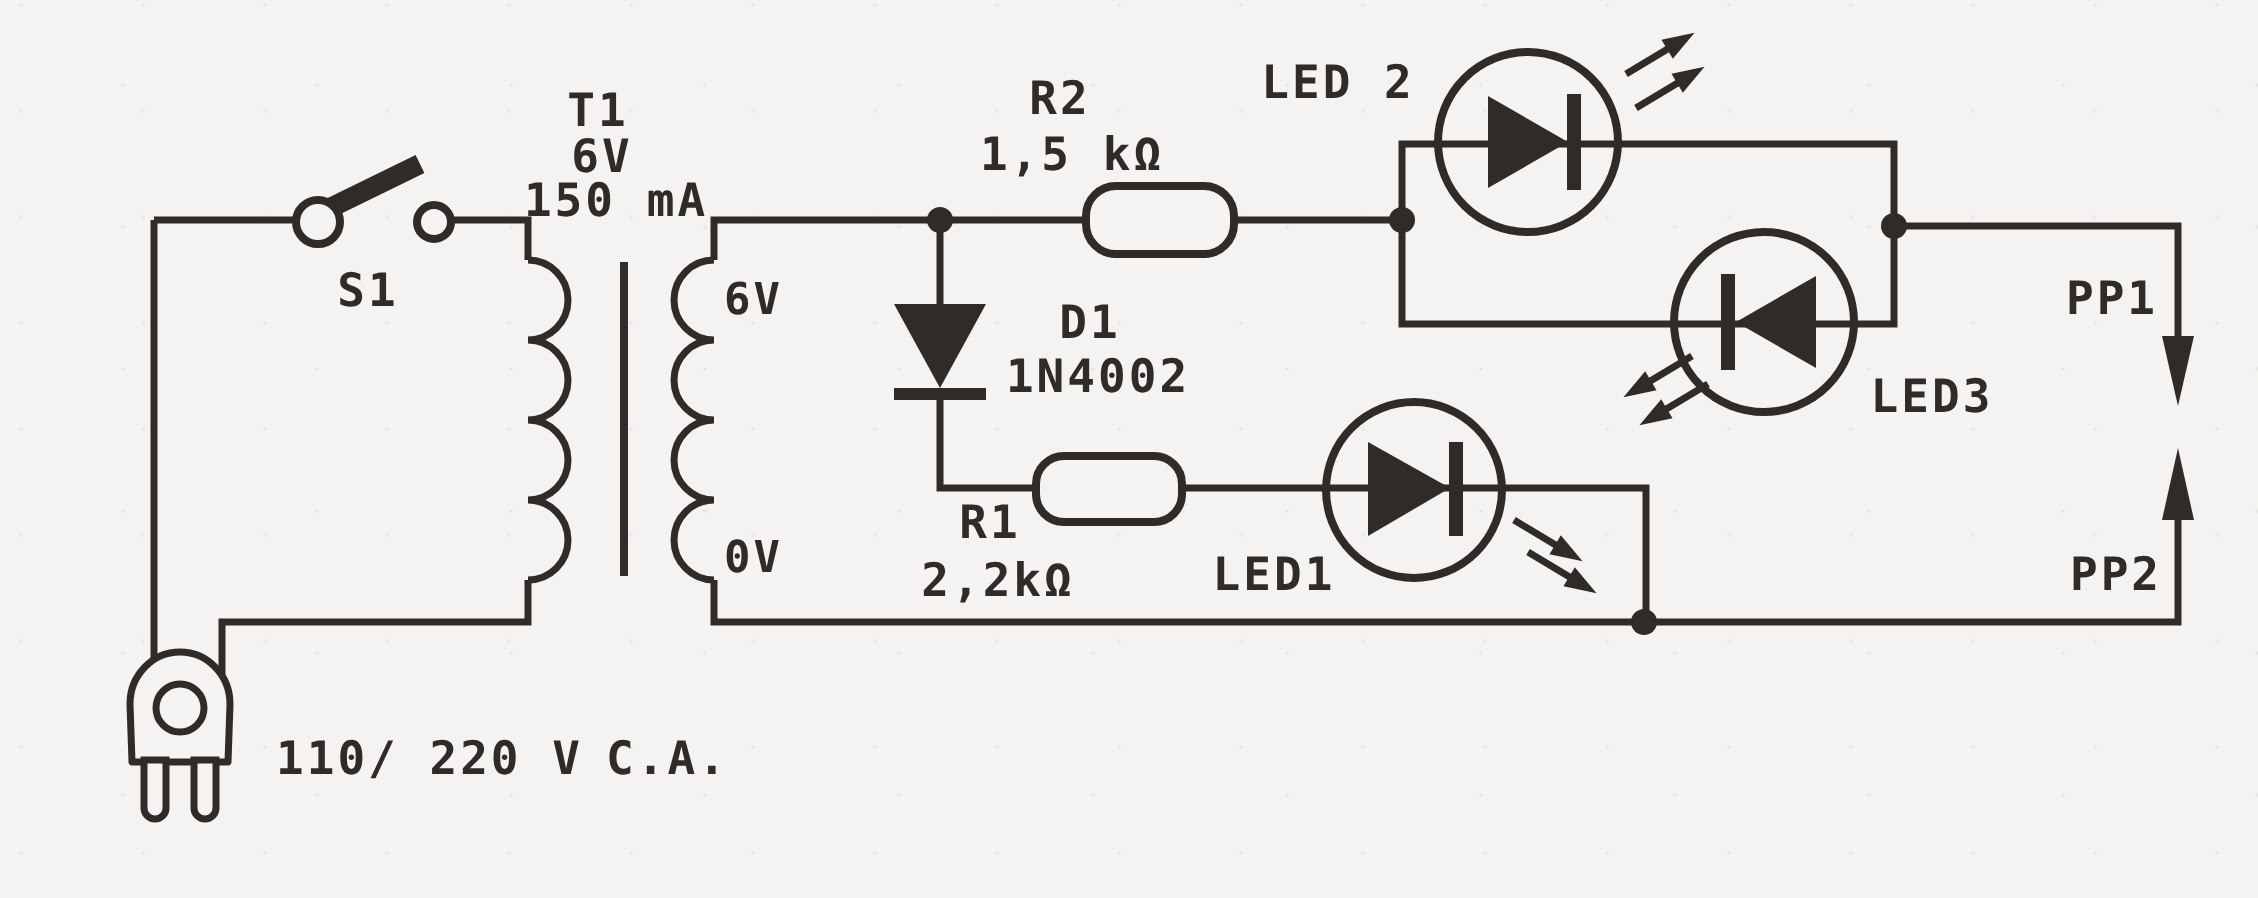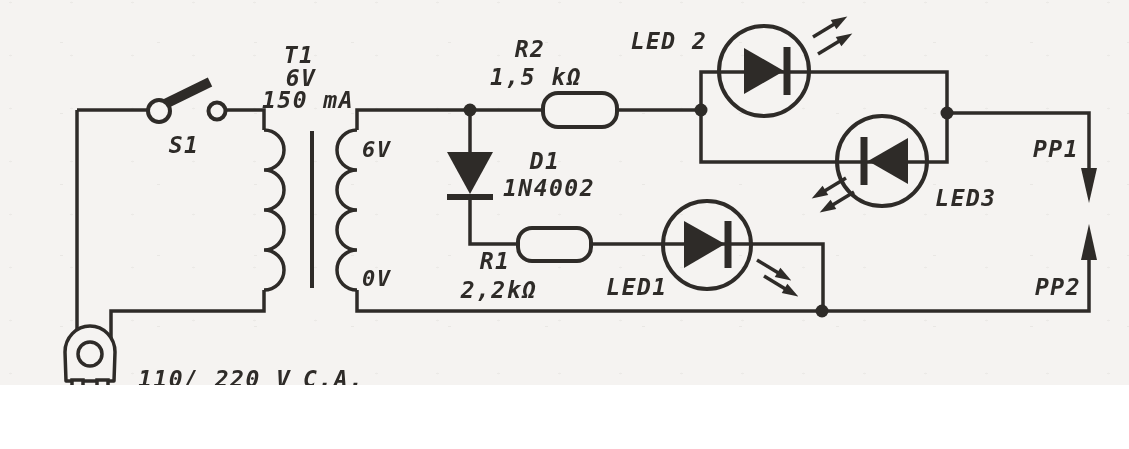--- a/index.html
+++ b/index.html
@@ -1,27 +1,26 @@
 <!DOCTYPE html>
 <html><head>
 <meta charset="utf-8">
 <style>
   html,body{margin:0;padding:0;background:#ffffff;}
   #stage{
     position:relative;
-    width:1129px;height:385px;
+    width:1129px;height:449px;
     background-color:#f5f3f1;
     background-image:
       radial-gradient(#e9e7e4 1px, rgba(0,0,0,0) 1.2px),
       radial-gradient(#ebe9e6 1px, rgba(0,0,0,0) 1.2px);
     background-size:97px 71px, 61px 53px;
     background-position:13px 7px, 41px 29px;
     overflow:hidden;
     font-family:"DejaVu Sans Mono","Liberation Mono",monospace;
-    font-style:italic;
   }
   svg{display:block;}
   .wire{stroke:#2e2b28;stroke-width:3.5;fill:none;}
   .thick{stroke:#2e2b28;fill:none;}
   .sym-fill{fill:#2e2b28;stroke:none;}
   .sym-open{fill:#f5f3f1;stroke:#2e2b28;stroke-width:4;}
   .led-ring{fill:none;stroke:#2e2b28;stroke-width:4;}
   .lbl{
     fill:#2e2b28;
     font-family:"DejaVu Sans Mono","Liberation Mono",monospace;

